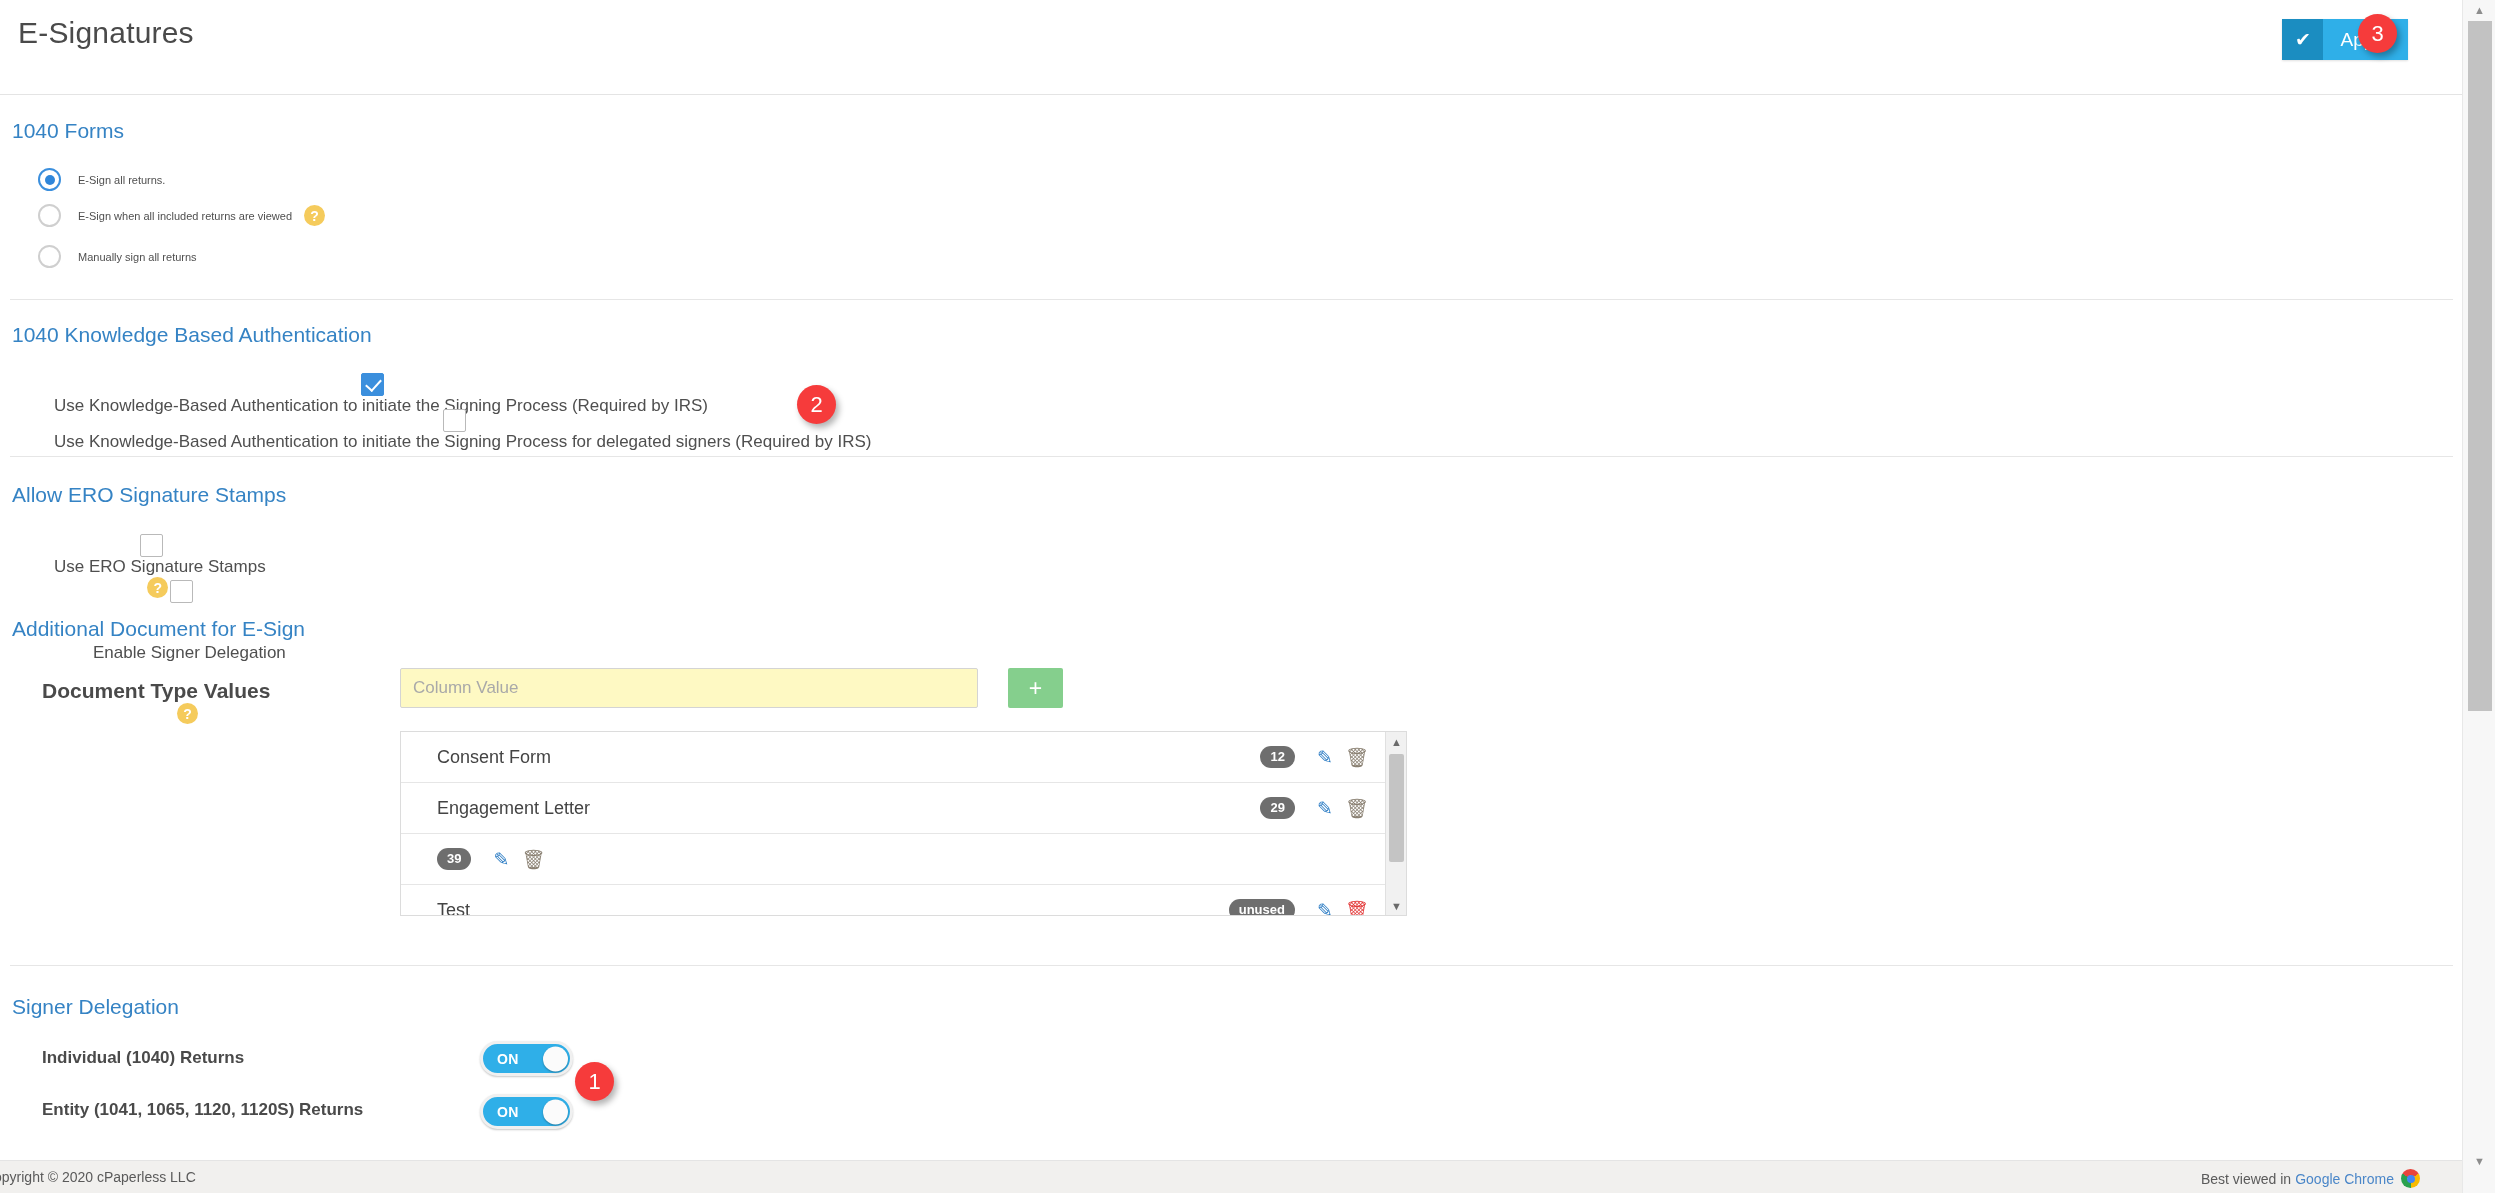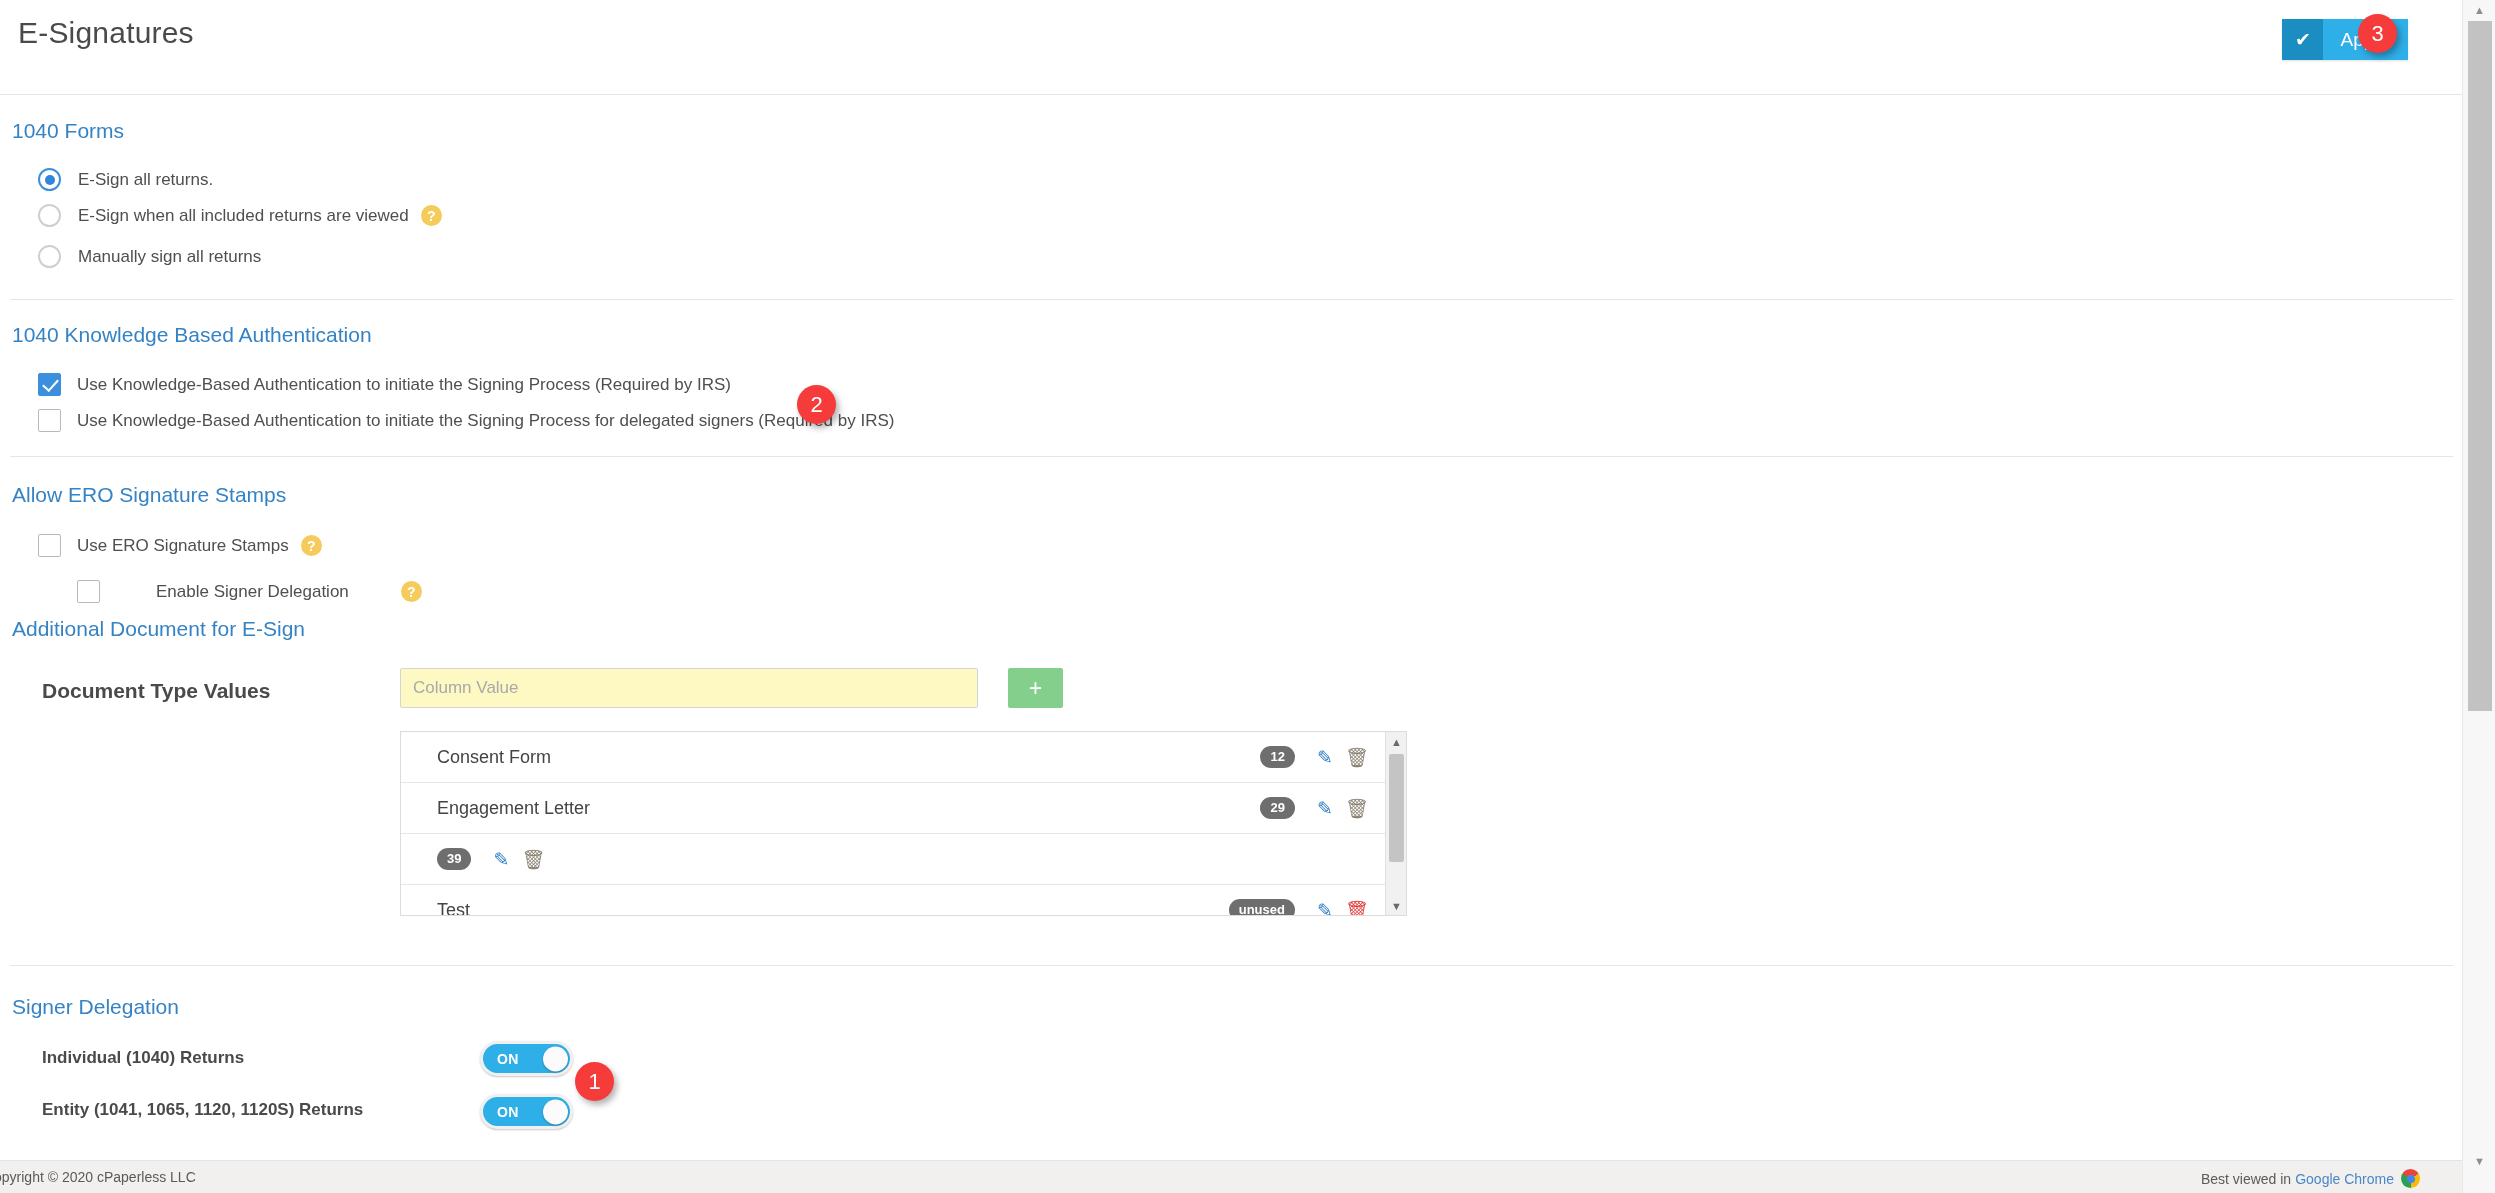--- a/index.html
+++ b/index.html
@@ -95,29 +95,30 @@
     content: "";
     position: absolute;
     left: 50%; top: 50%;
     width: 10px; height: 10px;
     margin: -5px 0 0 -5px;
     border-radius: 50%;
     background: #2f86da;
   }
   .radio-label {
     margin-left: 17px;
-    font-size: 17px;
+    font-size: 11px;
     color: #4f4f4f;
   }
 
   
   .cb-row {
     position: absolute;
     display: flex;
     align-items: center;
+    flex-direction: column;
   }
   .cb {
     width: 23px; height: 23px;
     border: 1px solid #b9b9b9;
     background: #ffffff;
     border-radius: 2px;
     flex: 0 0 auto;
     position: relative;
     cursor: pointer;
   }

